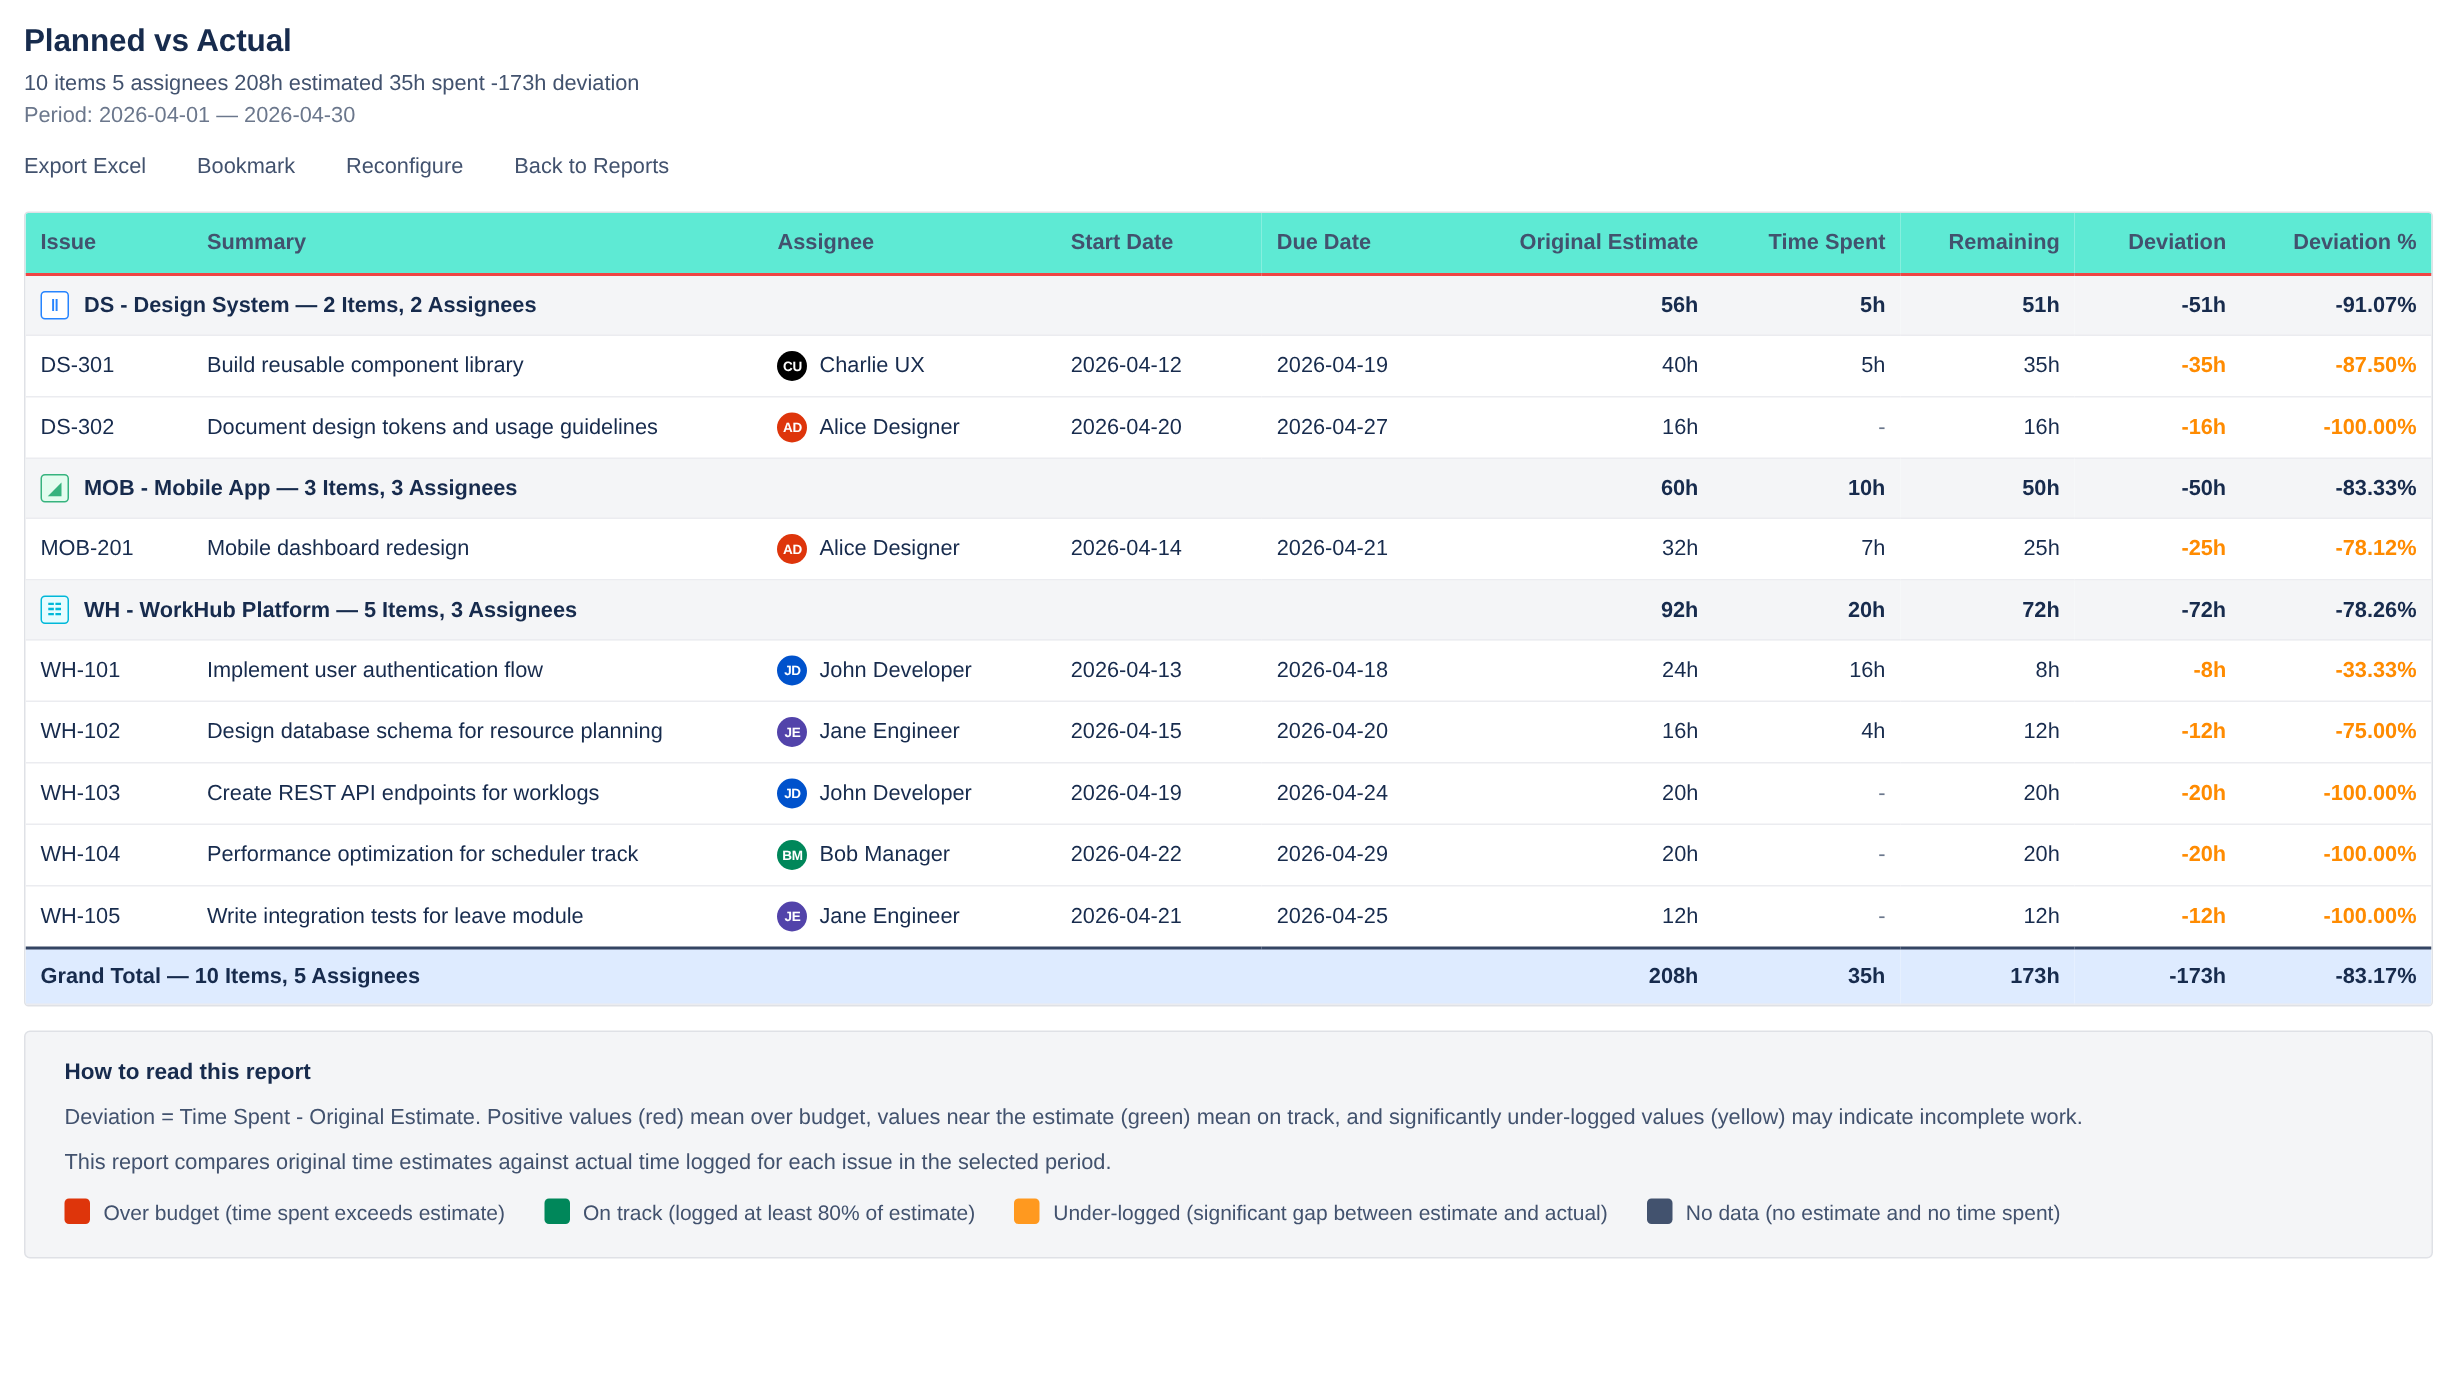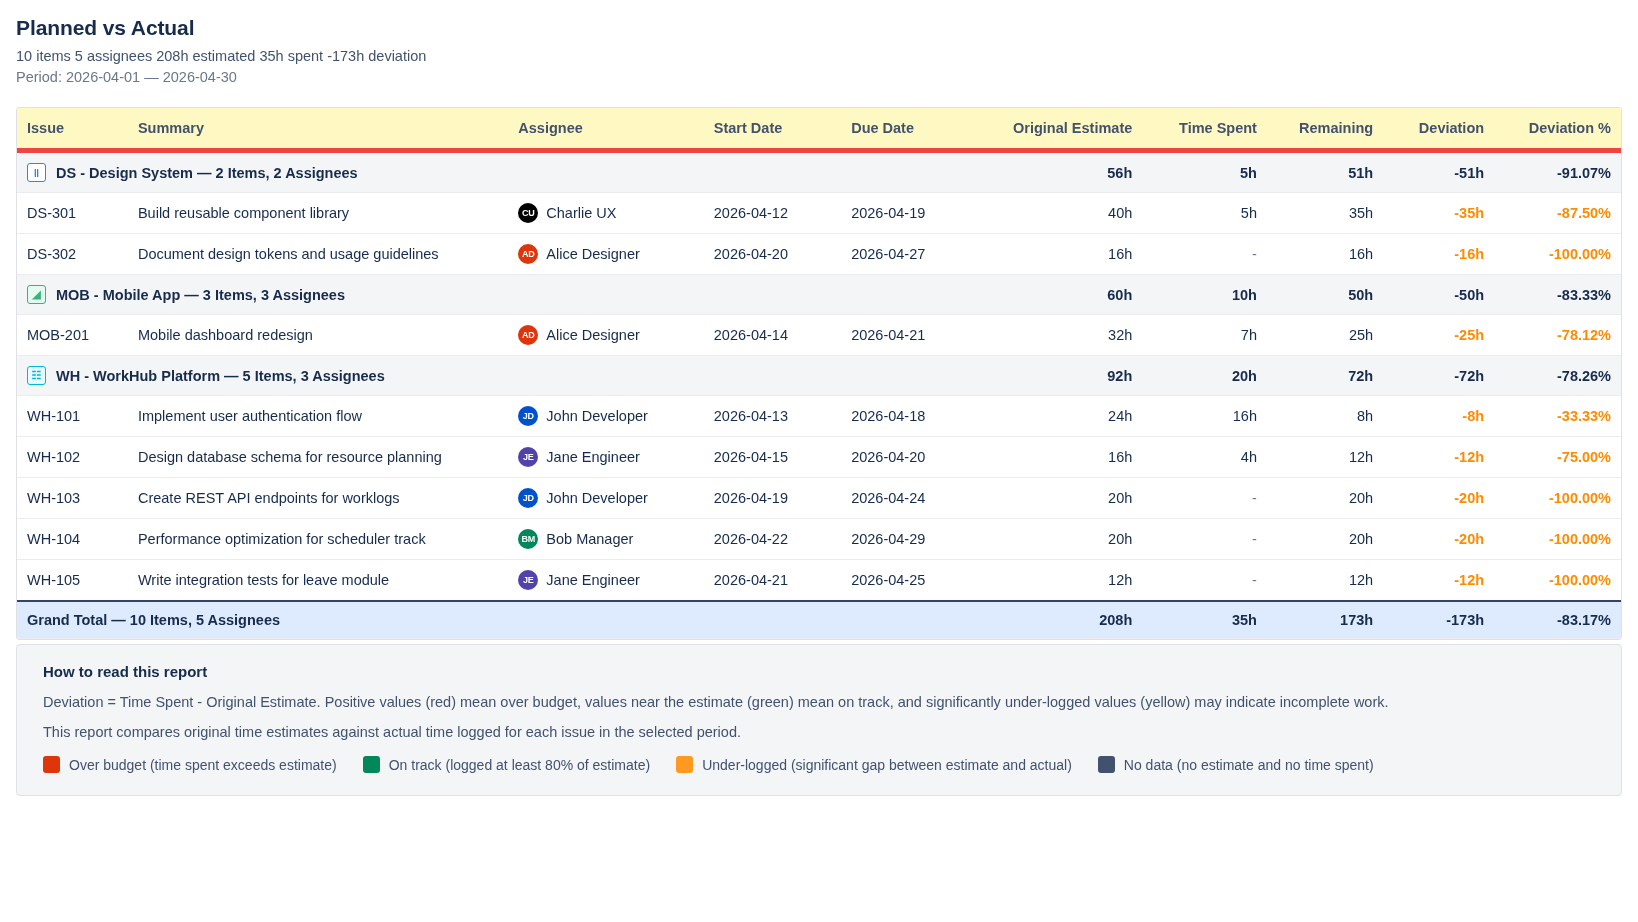--- a/index.html
+++ b/index.html
@@ -61,27 +61,27 @@
     border: 1px solid #dfe1e6;
     border-radius: 3px;
     overflow: hidden;
   }
   table.report {
     width: 100%;
     border-collapse: collapse;
     font-size: 14.5px;
   }
   table.report thead th {
-    background: #fef9c3;
+    background: #5eead4;
     color: #42526e;
     font-weight: bold;
     font-size: 14.5px;
     text-align: left;
     padding: 12px 10px;
-    border-bottom: 5px solid #ef4444;
+    border-bottom: 2px solid #ef4444;
     white-space: nowrap;
   }
   table.report thead th.num { text-align: right; }
   table.report tbody td {
     padding: 10px 10px;
     border-bottom: 1px solid #ebecf0;
     vertical-align: middle;
     white-space: nowrap;
   }
   td.num { text-align: right; }
@@ -135,21 +135,21 @@
     font-weight: bold;
     color: #172b4d;
     border-top: 2px solid #344563;
     border-bottom: none;
     padding-top: 12px;
     padding-bottom: 12px;
   }
 
   
   .note {
-    margin-top: 4px;
+    margin-top: 16px;
     background: #f4f5f7;
     border: 1px solid #dfe1e6;
     border-radius: 4px;
     padding: 18px 26px 22px 26px;
   }
   .note-title {
     font-size: 15px;
     font-weight: bold;
     color: #172b4d;
     margin-bottom: 14px;
@@ -183,20 +183,26 @@
 </head>
 <body>
 
 <div class="page">
 
   <div class="header">
     <div class="header-left">
       <div class="page-title">Planned vs Actual</div>
       <div class="summary-line">10 items 5 assignees 208h estimated 35h spent -173h deviation</div>
       <div class="period-line">Period: 2026-04-01 — 2026-04-30</div>
+    </div>
+    <div class="header-actions">
+      <a class="action-link">Export Excel</a>
+      <a class="action-link">Bookmark</a>
+      <a class="action-link">Reconfigure</a>
+      <a class="action-link">Back to Reports</a>
     </div>
   </div>
 
   <div class="table-wrap">
     <table class="report">
       <thead>
         <tr>
           <th style="width:105px">Issue</th>
           <th style="width:360px">Summary</th>
           <th style="width:185px">Assignee</th>

